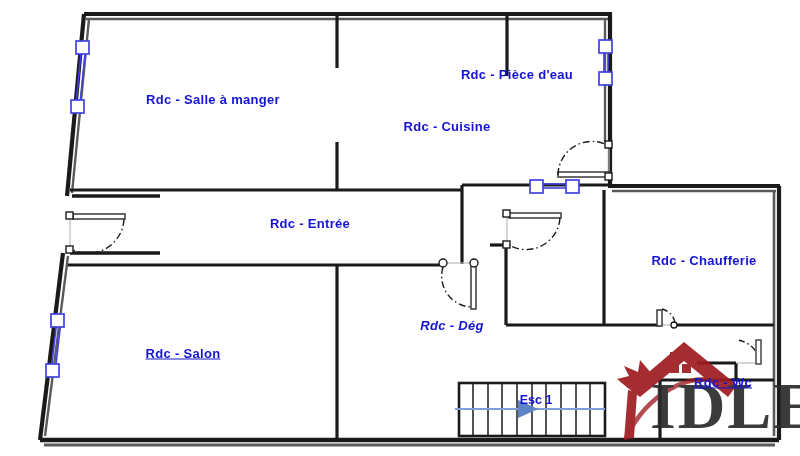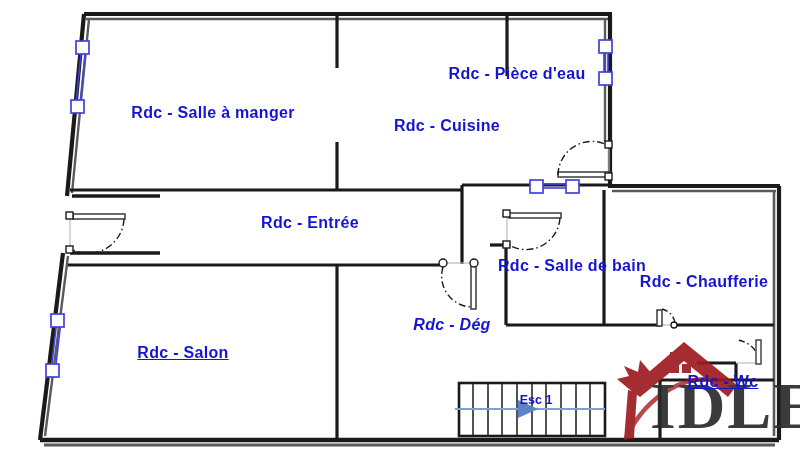--- a/index.html
+++ b/index.html
@@ -23,21 +23,21 @@
     left: 0;
     top: 0;
     width: 800px;
     height: 456px;
   }
   .room-label {
     position: absolute;
     color: #1414d2;
     font-family: "Liberation Sans", sans-serif;
     font-weight: bold;
-    font-size: 16px;
+    font-size: 13px;
     letter-spacing: 0.3px;
     white-space: nowrap;
     transform: translate(-50%, -50%);
     pointer-events: none;
   }
   .stair-label {
     position: absolute;
     color: #1414d2;
     font-family: "Liberation Sans", sans-serif;
     font-weight: bold;
@@ -234,25 +234,24 @@
         <rect x="682" y="352" width="9" height="9"></rect>
         <rect x="670" y="364" width="9" height="9"></rect>
         <rect x="682" y="364" width="9" height="9"></rect>
       </g>
 
       <text x="650" y="428" font-family="'Liberation Serif', serif" font-size="66" font-weight="bold" fill="#2b2b2b" letter-spacing="2">IDLER</text>
     </g>
 
   </svg>
 
-  <div class="room-label" style="left:213px; top:113px;">Rdc - Salle à manger</div>
+  <div class="room-label" style="left:213px; top:99px;">Rdc - Salle à manger</div>
   <div class="room-label" style="left:517px; top:74px;">Rdc - Pièce d'eau</div>
   <div class="room-label" style="left:447px; top:119px;margin-top:7px;">Rdc - Cuisine</div>
   <div class="room-label" style="left:262px; top:223px;margin-left:48px;">Rdc - Entrée</div>
-  <div class="room-label" style="left:572px; top:266px;">Rdc - Salle de bain</div>
-  <div class="room-label" style="left:704px; top:282px;">Rdc - Chaufferie</div>
+  <div class="room-label" style="left:704px; top:260px;">Rdc - Chaufferie</div>
   <div class="room-label" style="left:452px; top:325px;font-style:italic;">Rdc - Dég</div>
   <div class="room-label" style="left:183px; top:353px;text-decoration:underline;">Rdc - Salon</div>
   <div class="room-label" style="left:723px; top:382px; z-index:7;text-decoration:underline;">Rdc - Wc</div>
 
   <div class="stair-label" style="left:527px; top:400px;padding-left:18px;">Esc 1</div>
 
 </div>
 
 </body></html>

